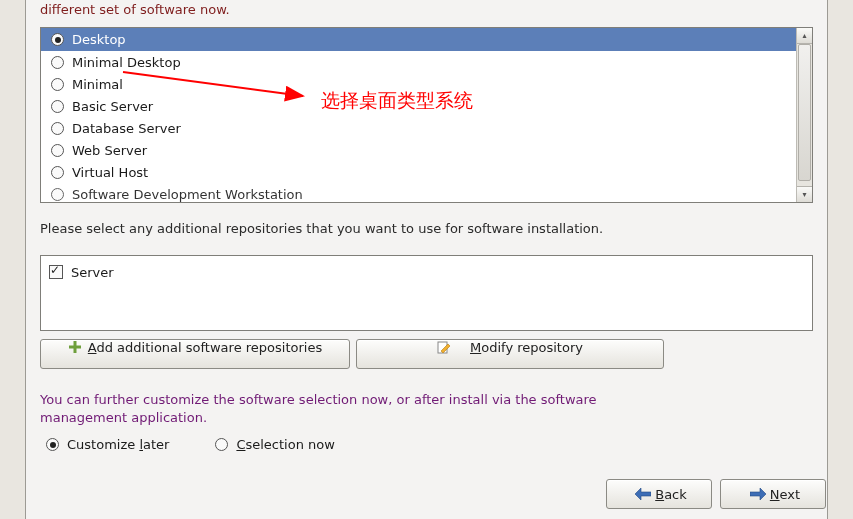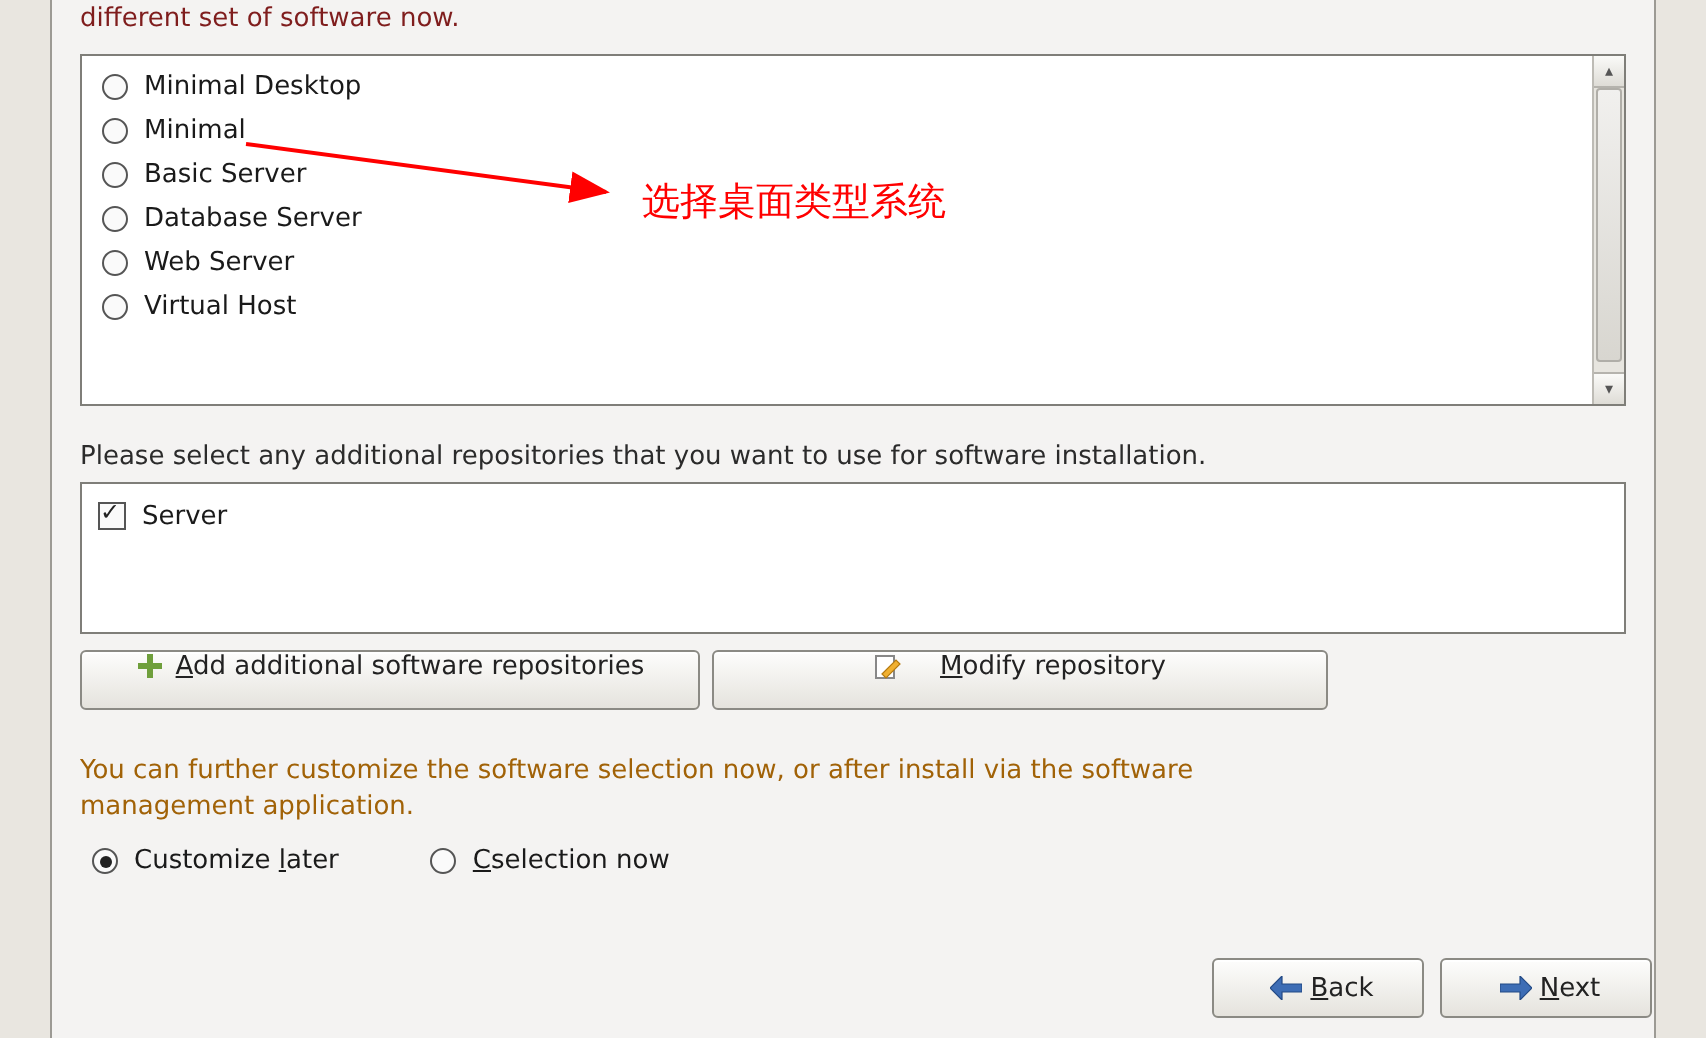--- a/index.html
+++ b/index.html
@@ -96,21 +96,21 @@
   }
   .scroll-btn.bottom { border-bottom:none; border-top:1px solid #b5b3ad;}
   .scroll-track { flex:1; position:relative; background:#e7e5df;}
   .scroll-thumb {
     position:absolute; left:1px; right:1px; top:0; height:95%;
     background: linear-gradient(#f1f0ee,#d8d6d0);
     border:1px solid #b0aea8; border-radius:2px;
   }
   .section-text {
     margin-top: 18px;
-    margin-bottom: 5px;
+    margin-bottom: 19px;
     color: #2b2b2b;
   }
   .repo-box {
     height: 76px;
     border: 1px solid #7f7e79;
     background: #ffffff;
     padding: 6px 8px;
     box-sizing: border-box;
   }
   .check-row { display:flex; align-items:center; height:20px;}
@@ -129,21 +129,21 @@
     border:1px solid #8b8a84;
     border-radius:3px;
     background: linear-gradient(#fdfdfc,#e5e3dd);
     display:flex;align-items:flex-start;justify-content:center;
     padding:0 14px;
     font-size:13px;color:#222;
     box-shadow: inset 0 1px 0 #ffffff;
   }
   .btn .icon { margin-right:6px; display:inline-flex;}
   .mnemonic { text-decoration: underline; }
-  .info-text { margin-top:22px; line-height:1.4; color:#a16207;}
+  .info-text { margin-top:22px; line-height:1.4; color:#701a75;}
   .customize-row { display:flex; gap:40px; margin-top:10px;}
   .nav-row {
     position:absolute; right:27px; bottom:10px;
     display:flex; gap:8px;
   }
   .nav-btn {
     height:28px; min-width:80px;
     border:1px solid #8b8a84;border-radius:3px;
     background: linear-gradient(#fdfdfc,#e5e3dd);
     display:flex;align-items:center;justify-content:center;
@@ -171,20 +171,24 @@
   }
 </style>
 </head>
 <body>
 
 <div class="outer">
   <div class="top-text">different set of software now.</div>
 
   <div class="list-panel">
     <div class="list-content">
+      <div class="radio-row selected">
+        <span class="radio-circle checked"></span>
+        <span>Desktop</span>
+      </div>
       <div class="radio-row">
         <span class="radio-circle"></span>
         <span>Minimal Desktop</span>
       </div>
       <div class="radio-row">
         <span class="radio-circle"></span>
         <span>Minimal</span>
       </div>
       <div class="radio-row">
         <span class="radio-circle"></span>
@@ -194,20 +198,24 @@
         <span class="radio-circle"></span>
         <span>Database Server</span>
       </div>
       <div class="radio-row">
         <span class="radio-circle"></span>
         <span>Web Server</span>
       </div>
       <div class="radio-row">
         <span class="radio-circle"></span>
         <span>Virtual Host</span>
+      </div>
+      <div class="radio-row" style="opacity:0.9;">
+        <span class="radio-circle"></span>
+        <span>Software Development Workstation</span>
       </div>
     </div>
     <div class="scrollbar-v">
       <div class="scroll-btn">▴</div>
       <div class="scroll-track">
         <div class="scroll-thumb"></div>
       </div>
       <div class="scroll-btn bottom">▾</div>
     </div>
 

